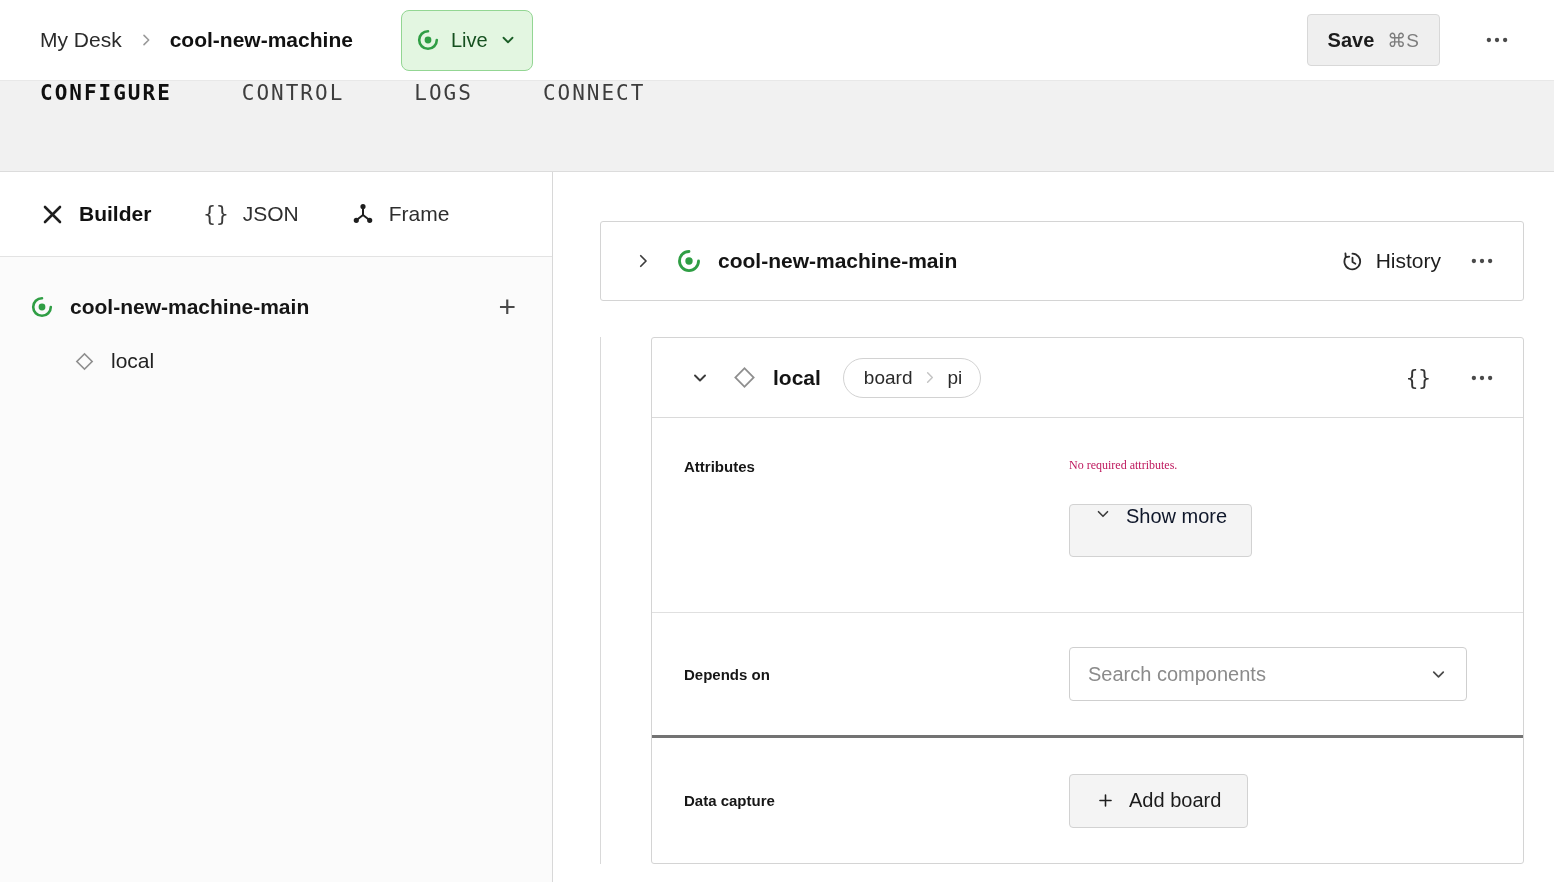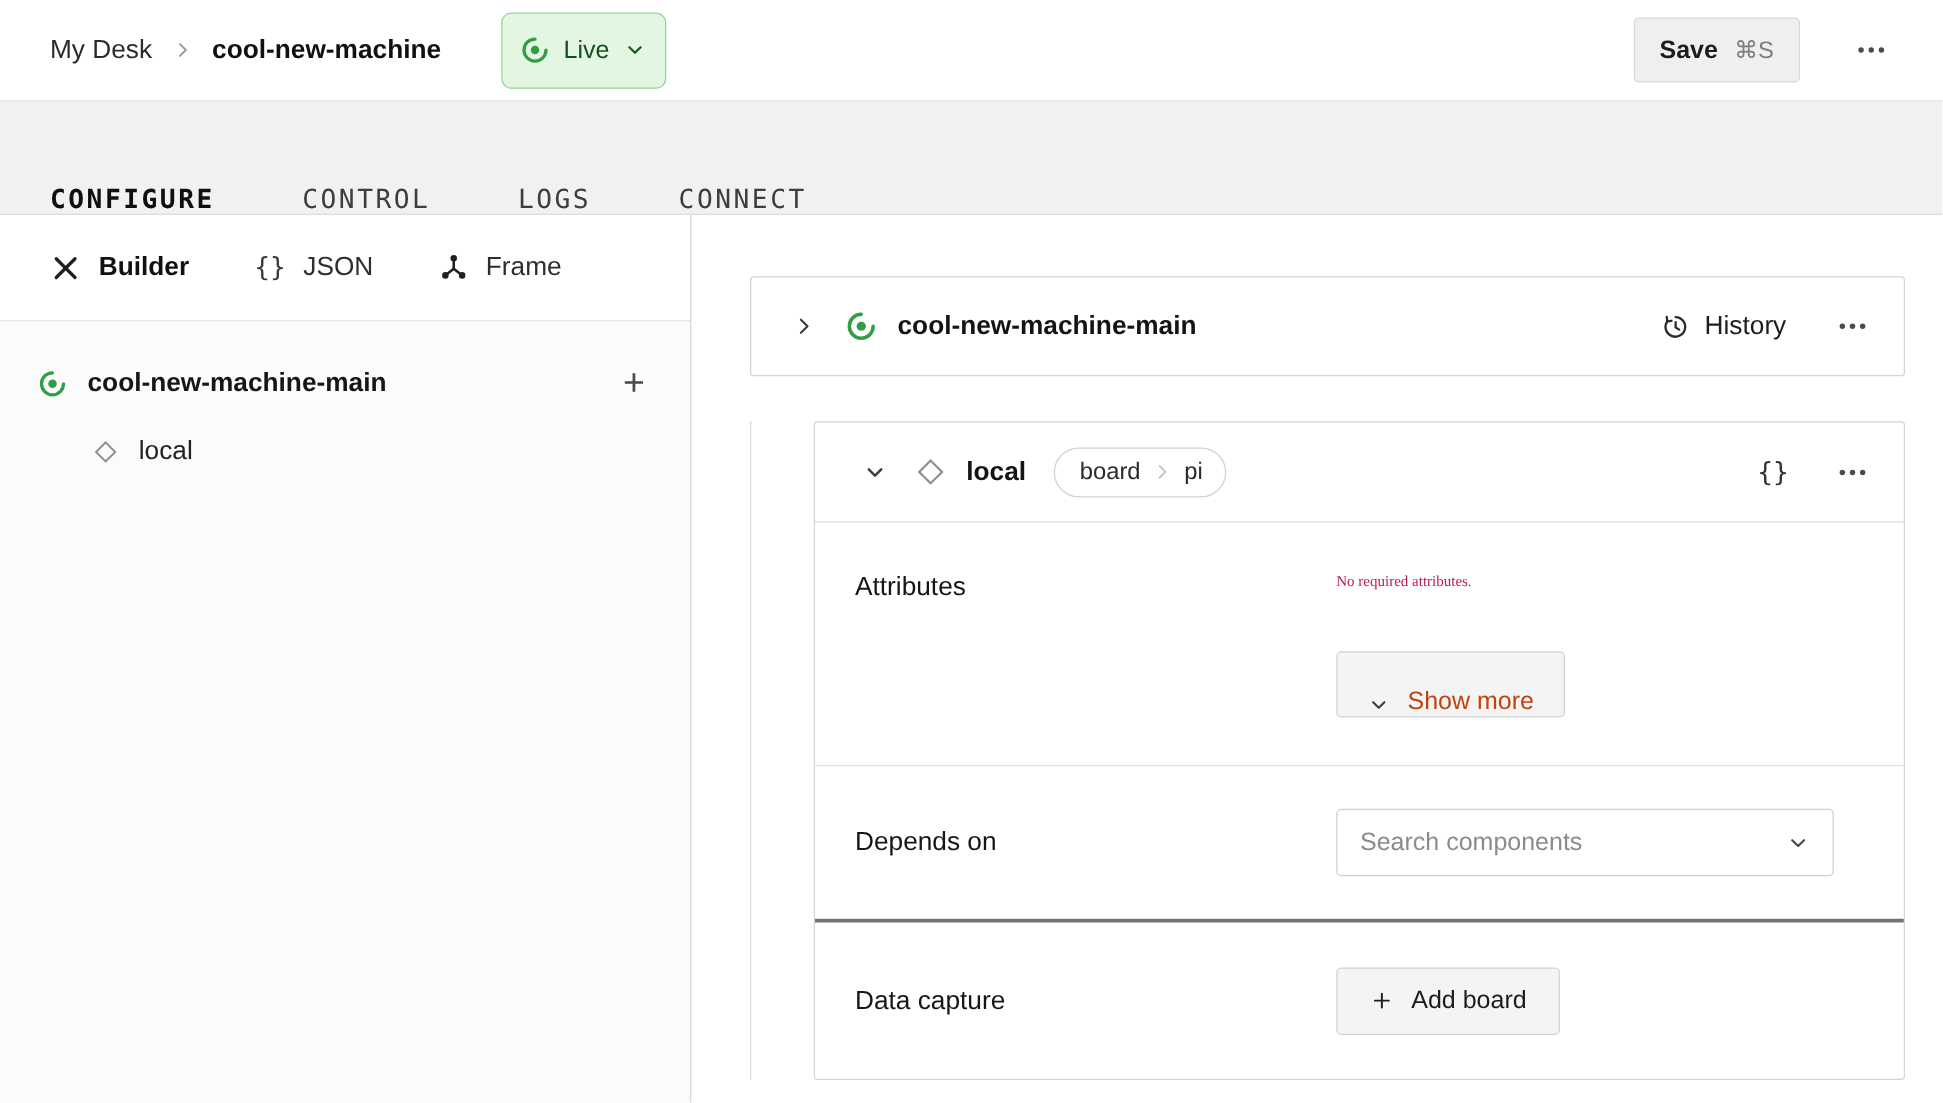--- a/index.html
+++ b/index.html
@@ -27,21 +27,21 @@
   .save-btn {
     height: 52px; background: #efefef; border: 1px solid #d8d8d8; border-radius: 4px;
     display: flex; align-items: center; gap: 13px; padding: 0 20px; font-size: 20px;
   }
   .save-label { font-weight: 600; color: #1c1c1c; }
   .save-shortcut { color: #7d7d7d; font-size: 19px; }
 
   
   .nav-tabs {
     height: 92px; background: #f1f1f1; border-top: 1px solid #e8e8e8; border-bottom: 1px solid #dcdcdc;
-    display: flex; align-items: flex-end; gap: 70px; padding: 0 40px;
+    display: flex; align-items: flex-start; gap: 70px; padding: 0 40px;
     font-family: "DejaVu Sans Mono", monospace; font-size: 21px; letter-spacing: 2px; color: #3d3d3d;
   }
   .nav-tab.active { font-weight: 700; color: #0f0f0f; }
 
   
   .content { display: flex; height: 862px; }
 
   
   .sidebar { width: 553px; min-width: 553px; border-right: 1px solid #d8d8d8; background: #fbfbfb; position: relative; }
   .sidebar-tabs {
@@ -59,47 +59,47 @@
   .sidebar-bottom-bar { position: absolute; left: 0; right: 0; bottom: 0; height: 4px; background: #2f2f2f; }
 
   
   .main { flex: 1; padding: 49px 30px 0 47px; background: #fff; overflow: hidden; }
 
   .part-card {
     border: 1px solid #d4d4d4; border-radius: 3px; height: 80px;
     display: flex; align-items: center; padding: 0 28px 0 33px; background: #fff;
   }
   .part-title { font-size: 21px; font-weight: 700; margin-left: 16px; color: #141414; }
-  .part-right { margin-left: auto; display: flex; align-items: center; gap: 40px; }
+  .part-right { margin-left: auto; display: flex; align-items: center; gap: 28px; }
   .history-btn { display: flex; align-items: center; gap: 12px; font-size: 21px; color: #1d1d1d; }
 
   .component-wrap { position: relative; padding-left: 51px; }
   .component-wrap::before { content: ""; position: absolute; left: 0; top: 0; bottom: 0; width: 1px; background: #d9d9d9; }
 
   .component-card { border: 1px solid #d4d4d4; border-radius: 3px; margin-top: 36px; background: #fff; }
   .component-header { height: 80px; display: flex; align-items: center; padding: 0 28px 0 38px; border-bottom: 1px solid #dadada; }
   .component-title { font-size: 21px; font-weight: 700; margin: 0 22px 0 16px; color: #141414; }
   .type-pill {
     height: 40px; border: 1px solid #d2d2d2; border-radius: 20px; background: #fff;
     display: flex; align-items: center; padding: 0 18px 0 20px; font-size: 19px; color: #2a2a2a; gap: 10px;
   }
   .comp-right { margin-left: auto; display: flex; align-items: center; gap: 38px; }
   .braces-btn { font-family: "DejaVu Sans Mono", monospace; font-size: 21px; color: #333; }
 
   .section-row { display: grid; grid-template-columns: 385px 1fr; padding: 0 28px 0 32px; }
   .row-attributes { height: 195px; border-bottom: 1px solid #e0e0e0; padding-top: 40px; }
   .row-depends { height: 125px; border-bottom: 3px solid #737373; align-items: center; }
   .row-capture { height: 125px; align-items: center; }
-  .section-label { font-size: 21px; font-weight: 400; color: #161616; }
+  .section-label { font-size: 15px; font-weight: 700; color: #161616; }
   .attr-col { display: flex; flex-direction: column; align-items: flex-start; }
   .attr-empty { font-size: 12px; color: #be185d; font-family: Liberation Serif, serif; }
   .show-more-btn {
-    margin-top: 48px; height: 53px; display: inline-flex; align-items: flex-end; gap: 14px;
+    margin-top: 31px; height: 53px; display: inline-flex; align-items: flex-start; gap: 14px;
     padding: 0 24px; background: #f4f4f4; border: 1px solid #d2d2d2; border-radius: 4px;
-    font-size: 20px; color: #c2410c;
+    font-size: 20px; color: #0f172a;
   }
   .select-box {
     width: 398px; height: 54px; border: 1px solid #cfcfcf; border-radius: 4px; background: #fff;
     display: flex; align-items: center; justify-content: space-between; padding: 0 18px;
     font-size: 20px; color: #8b8b8b;
   }
   .add-method-btn {
     height: 54px; display: inline-flex; align-items: center; gap: 14px; padding: 0 26px;
     background: #f4f4f4; border: 1px solid #d2d2d2; border-radius: 4px; font-size: 20px; color: #1c1c1c;
   }

